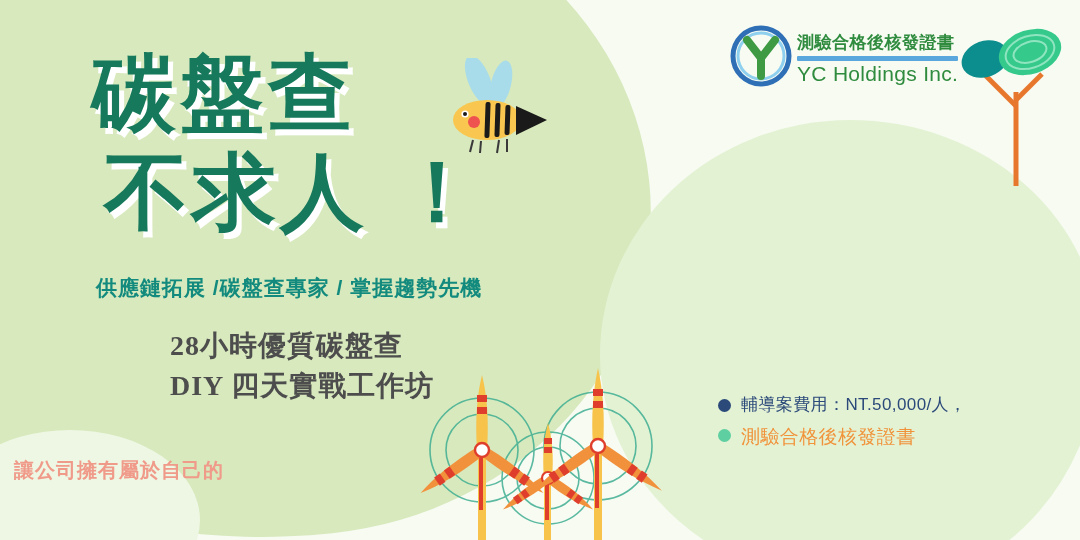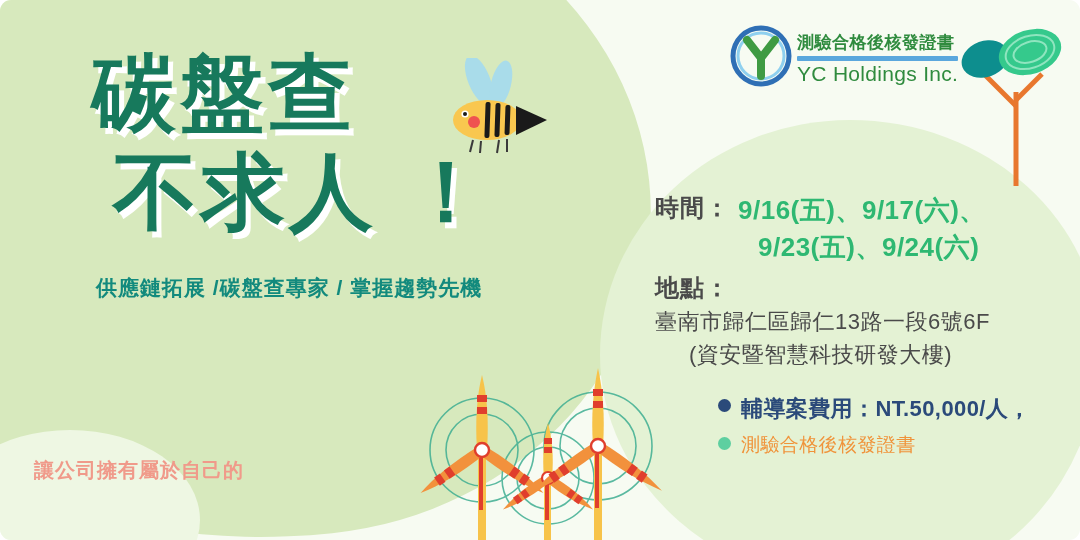--- a/index.html
+++ b/index.html
@@ -8,21 +8,20 @@
     background: #ffffff;
   }
   #poster {
     position: relative;
     width: 1080px;
     height: 540px;
     overflow: hidden;
     background: #f7fbf2;
     font-family: "Liberation Sans", "DejaVu Sans", sans-serif;
     user-select: none;
-    border-radius: 11px;
   }
 
   
   .blob-left {
     position: absolute;
     left: -150px;
     top: -120px;
     width: 800px;
     height: 660px;
     background: #d7e9bd;
@@ -54,21 +53,21 @@
     left: 92px;
     top: 44px;
     color: #17795c;
     font-size: 84px;
     font-weight: bold;
     line-height: 1.18;
     letter-spacing: 4px;
     text-shadow: 5px 6px 0 #ffffff;
     white-space: nowrap;
   }
-  .headline-line2 { margin-left: 21px; }
+  .headline-line2 { margin-left: 12px; }
 
   .tagline-teal {
     position: absolute;
     left: 96px;
     top: 274px;
     color: #128a7d;
     font-size: 21px;
     font-weight: bold;
     letter-spacing: 1px;
     white-space: nowrap;
@@ -82,21 +81,21 @@
     font-family: "Liberation Serif", "DejaVu Serif", serif;
     font-size: 28px;
     font-weight: bold;
     line-height: 1.42;
     letter-spacing: 1px;
     white-space: nowrap;
   }
 
   .footer-note {
     position: absolute;
-    left: 34px;
+    left: 14px;
     top: 455px;
     color: #f09a8a;
     font-size: 20px;
     font-weight: bold;
     line-height: 1.55;
     letter-spacing: 1px;
     white-space: nowrap;
   }
 
   
@@ -163,22 +162,22 @@
     width: 13px;
     height: 13px;
     border-radius: 50%;
     margin-top: 7px;
     margin-right: 10px;
   }
   .dot-navy { background: #2b4a7a; }
   .dot-mint { background: #5ecfa0; }
   .bullet-text-navy {
     color: #2b4a7a;
-    font-size: 22px;
-    font-weight: bold;
+    font-size: 17px;
+    font-weight: normal;
     line-height: 1.55;
     letter-spacing: 0.4px;
     white-space: nowrap;
   }
   .bullet-text-orange {
     color: #f0933a;
     font-size: 19px;
     font-weight: normal;
     line-height: 1.55;
     letter-spacing: 0.4px;
@@ -229,20 +228,24 @@
   <div class="blob-right"></div>
   <div class="blob-bottom-left"></div>
 
   <div class="headline">
     <div>碳盤查</div>
     <div class="headline-line2">不求人 ！</div>
   </div>
 
   <div class="tagline-teal">供應鏈拓展 /碳盤查專家 / 掌握趨勢先機</div>
 
+  <div class="course-lines">
+    <div>28小時優質碳盤查</div>
+    <div>DIY 四天實戰工作坊</div>
+  </div>
 
   <div class="footer-note">
     <div>讓公司擁有屬於自己的</div>
   </div>
 
   <span class="bee">
     <svg width="110" height="100" viewBox="0 0 110 100">
       <ellipse cx="36" cy="22" rx="11" ry="26" fill="#a9dcea" transform="rotate(-22 36 22)"></ellipse>
       <ellipse cx="58" cy="26" rx="10" ry="24" fill="#a9dcea" transform="rotate(14 58 26)"></ellipse>
       <ellipse cx="44" cy="62" rx="34" ry="20" fill="#f9c74f"></ellipse>
@@ -363,32 +366,20 @@
         <path d="M34 35 L34 54" fill="none" stroke="#3f9b43" stroke-width="8" stroke-linecap="round"></path>
       </svg>
     </span>
     <span class="logo-text">
       <span class="logo-cn">測驗合格後核發證書</span>
       <div class="logo-bar"></div>
       <span class="logo-en">YC Holdings Inc.</span>
     </span>
   </div>
 
-  <div class="info-panel">
-    <div class="info-row-time">
-      <span class="label-dark">時間：</span>
-      <span>
-        <div class="dates">9/16(五)、9/17(六)、</div>
-        <div class="dates dates-l2">9/23(五)、9/24(六)</div>
-      </span>
-    </div>
-    <div class="label-place">地點：</div>
-    <div class="address">臺南市歸仁區歸仁13路一段6號6F</div>
-    <div class="address address-l2">(資安暨智慧科技研發大樓)</div>
-  </div>
 
   <div class="bullets">
     <div class="bullet-row">
       <span class="dot dot-navy"></span>
       <span>
         <div class="bullet-text-navy">輔導案費用：NT.50,000/人，</div>
       </span>
     </div>
     <div class="bullet-row">
       <span class="dot dot-mint"></span>

